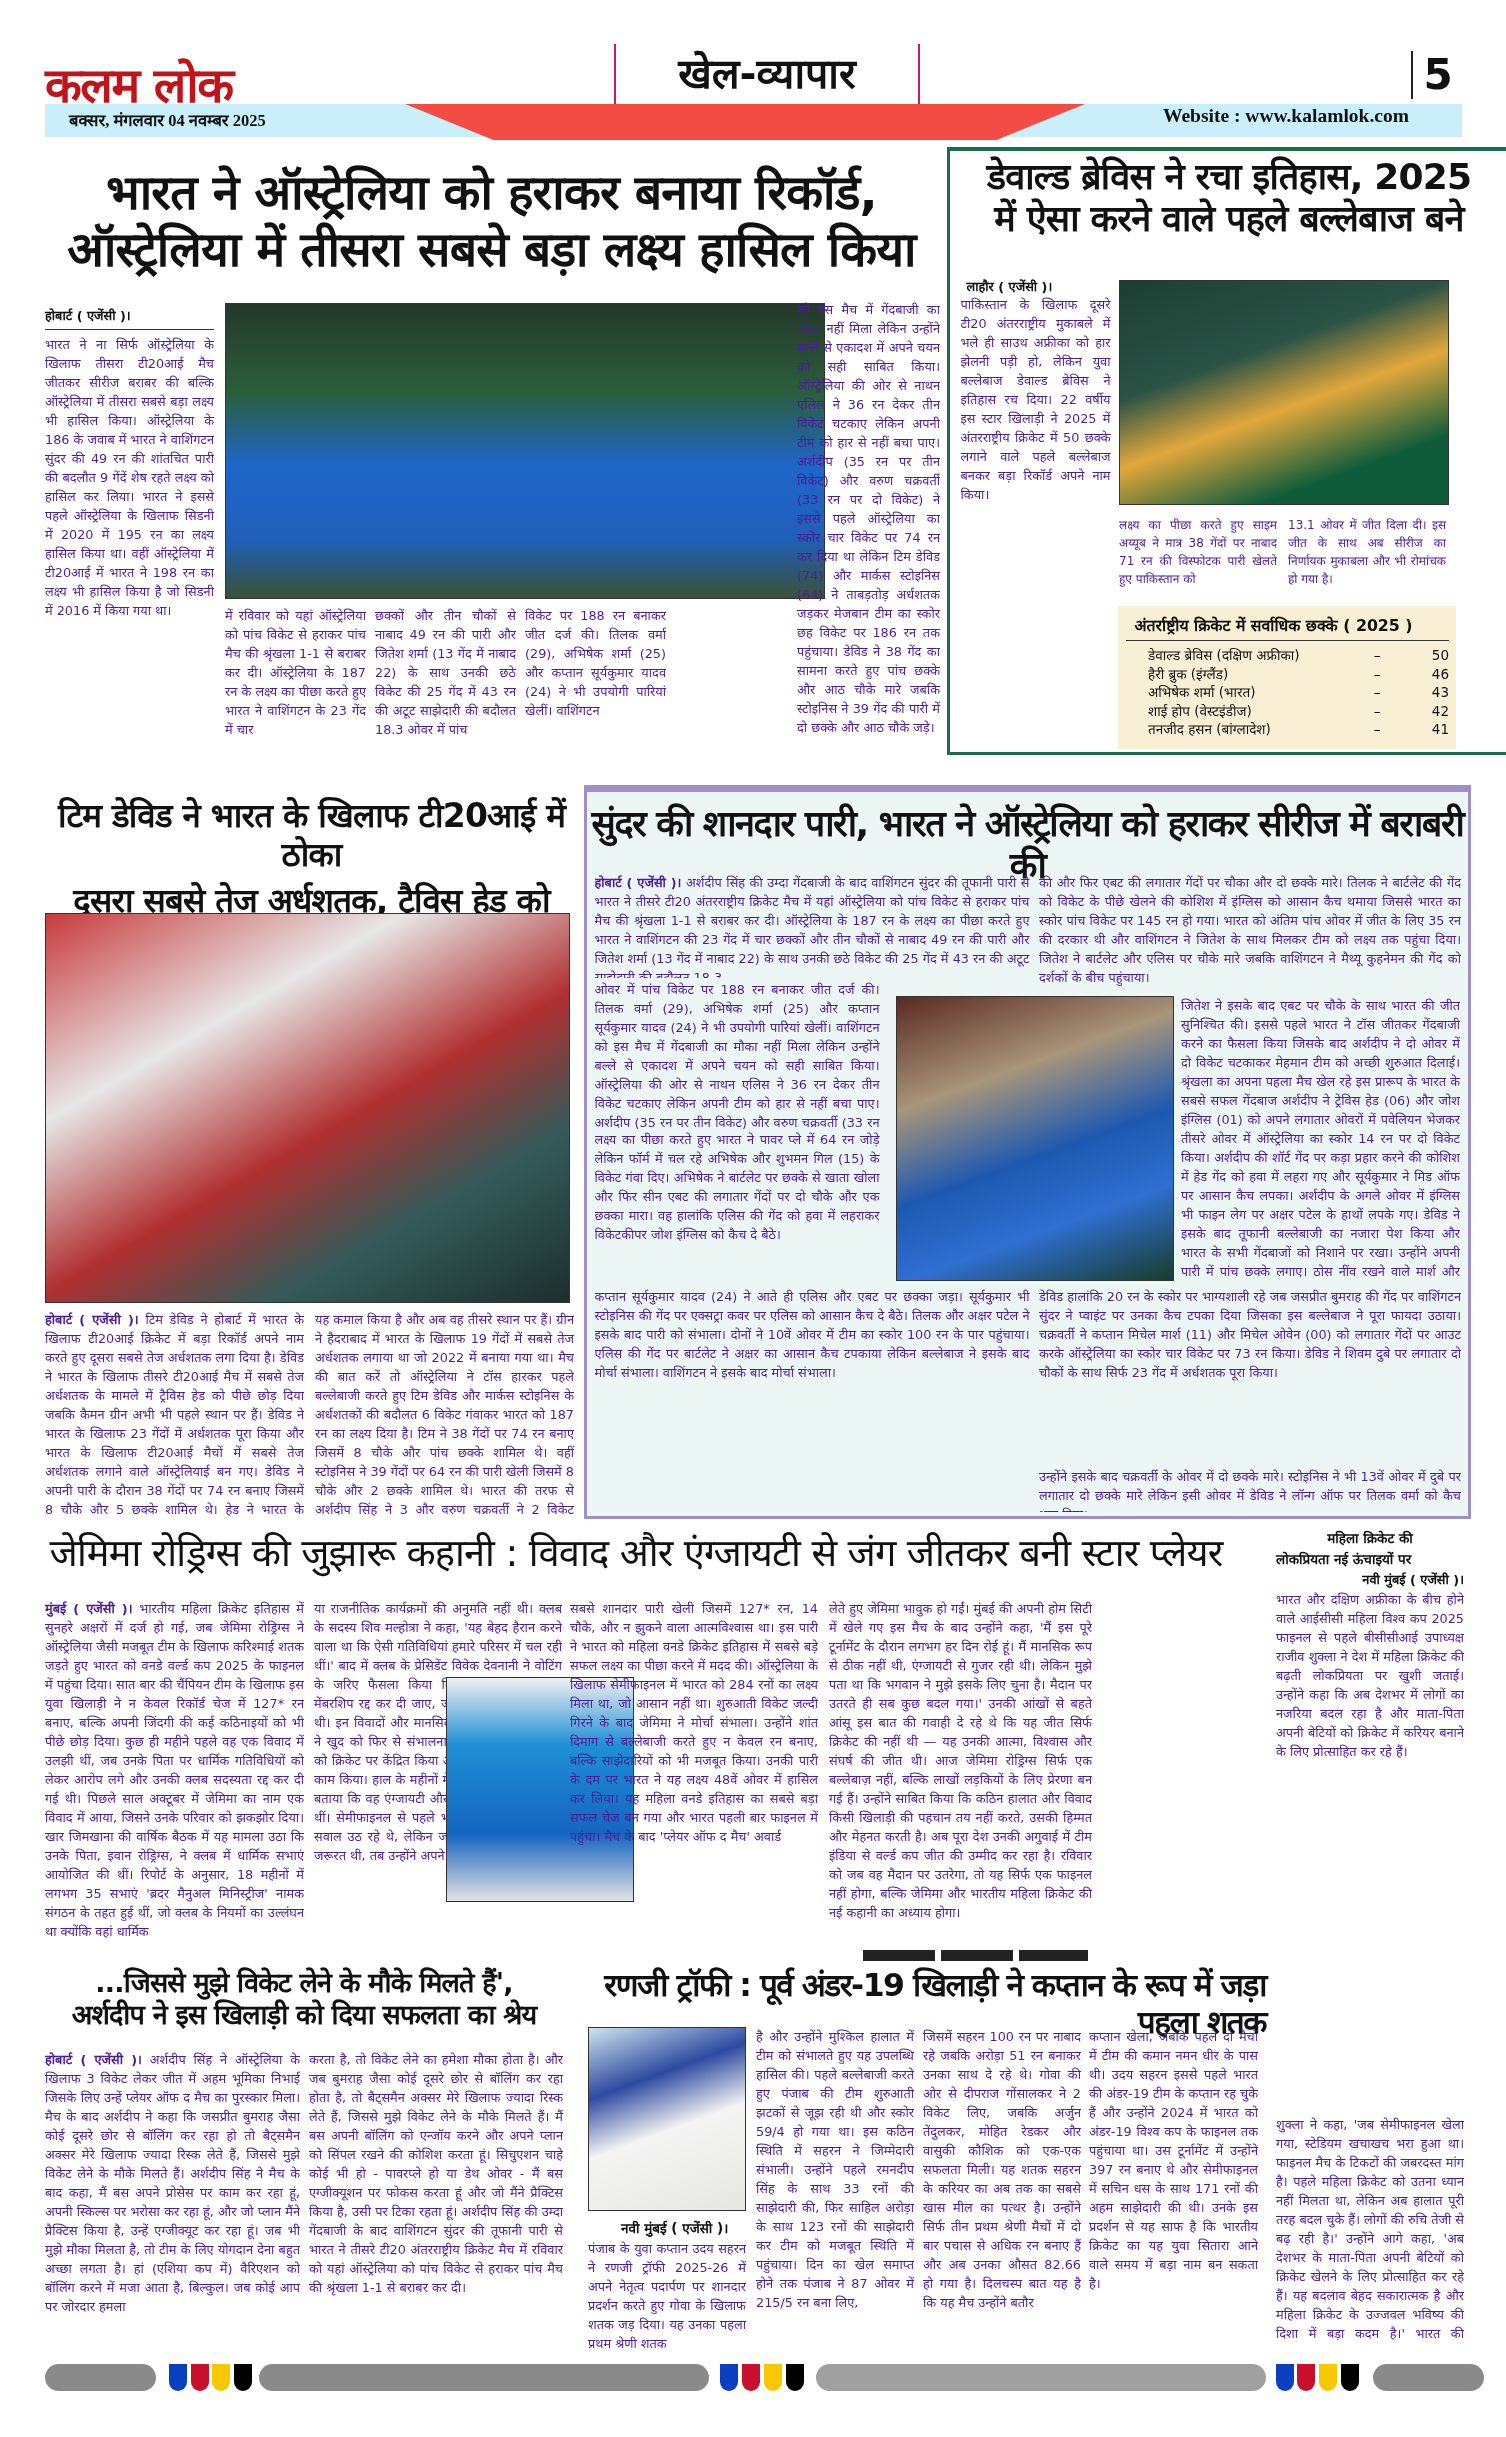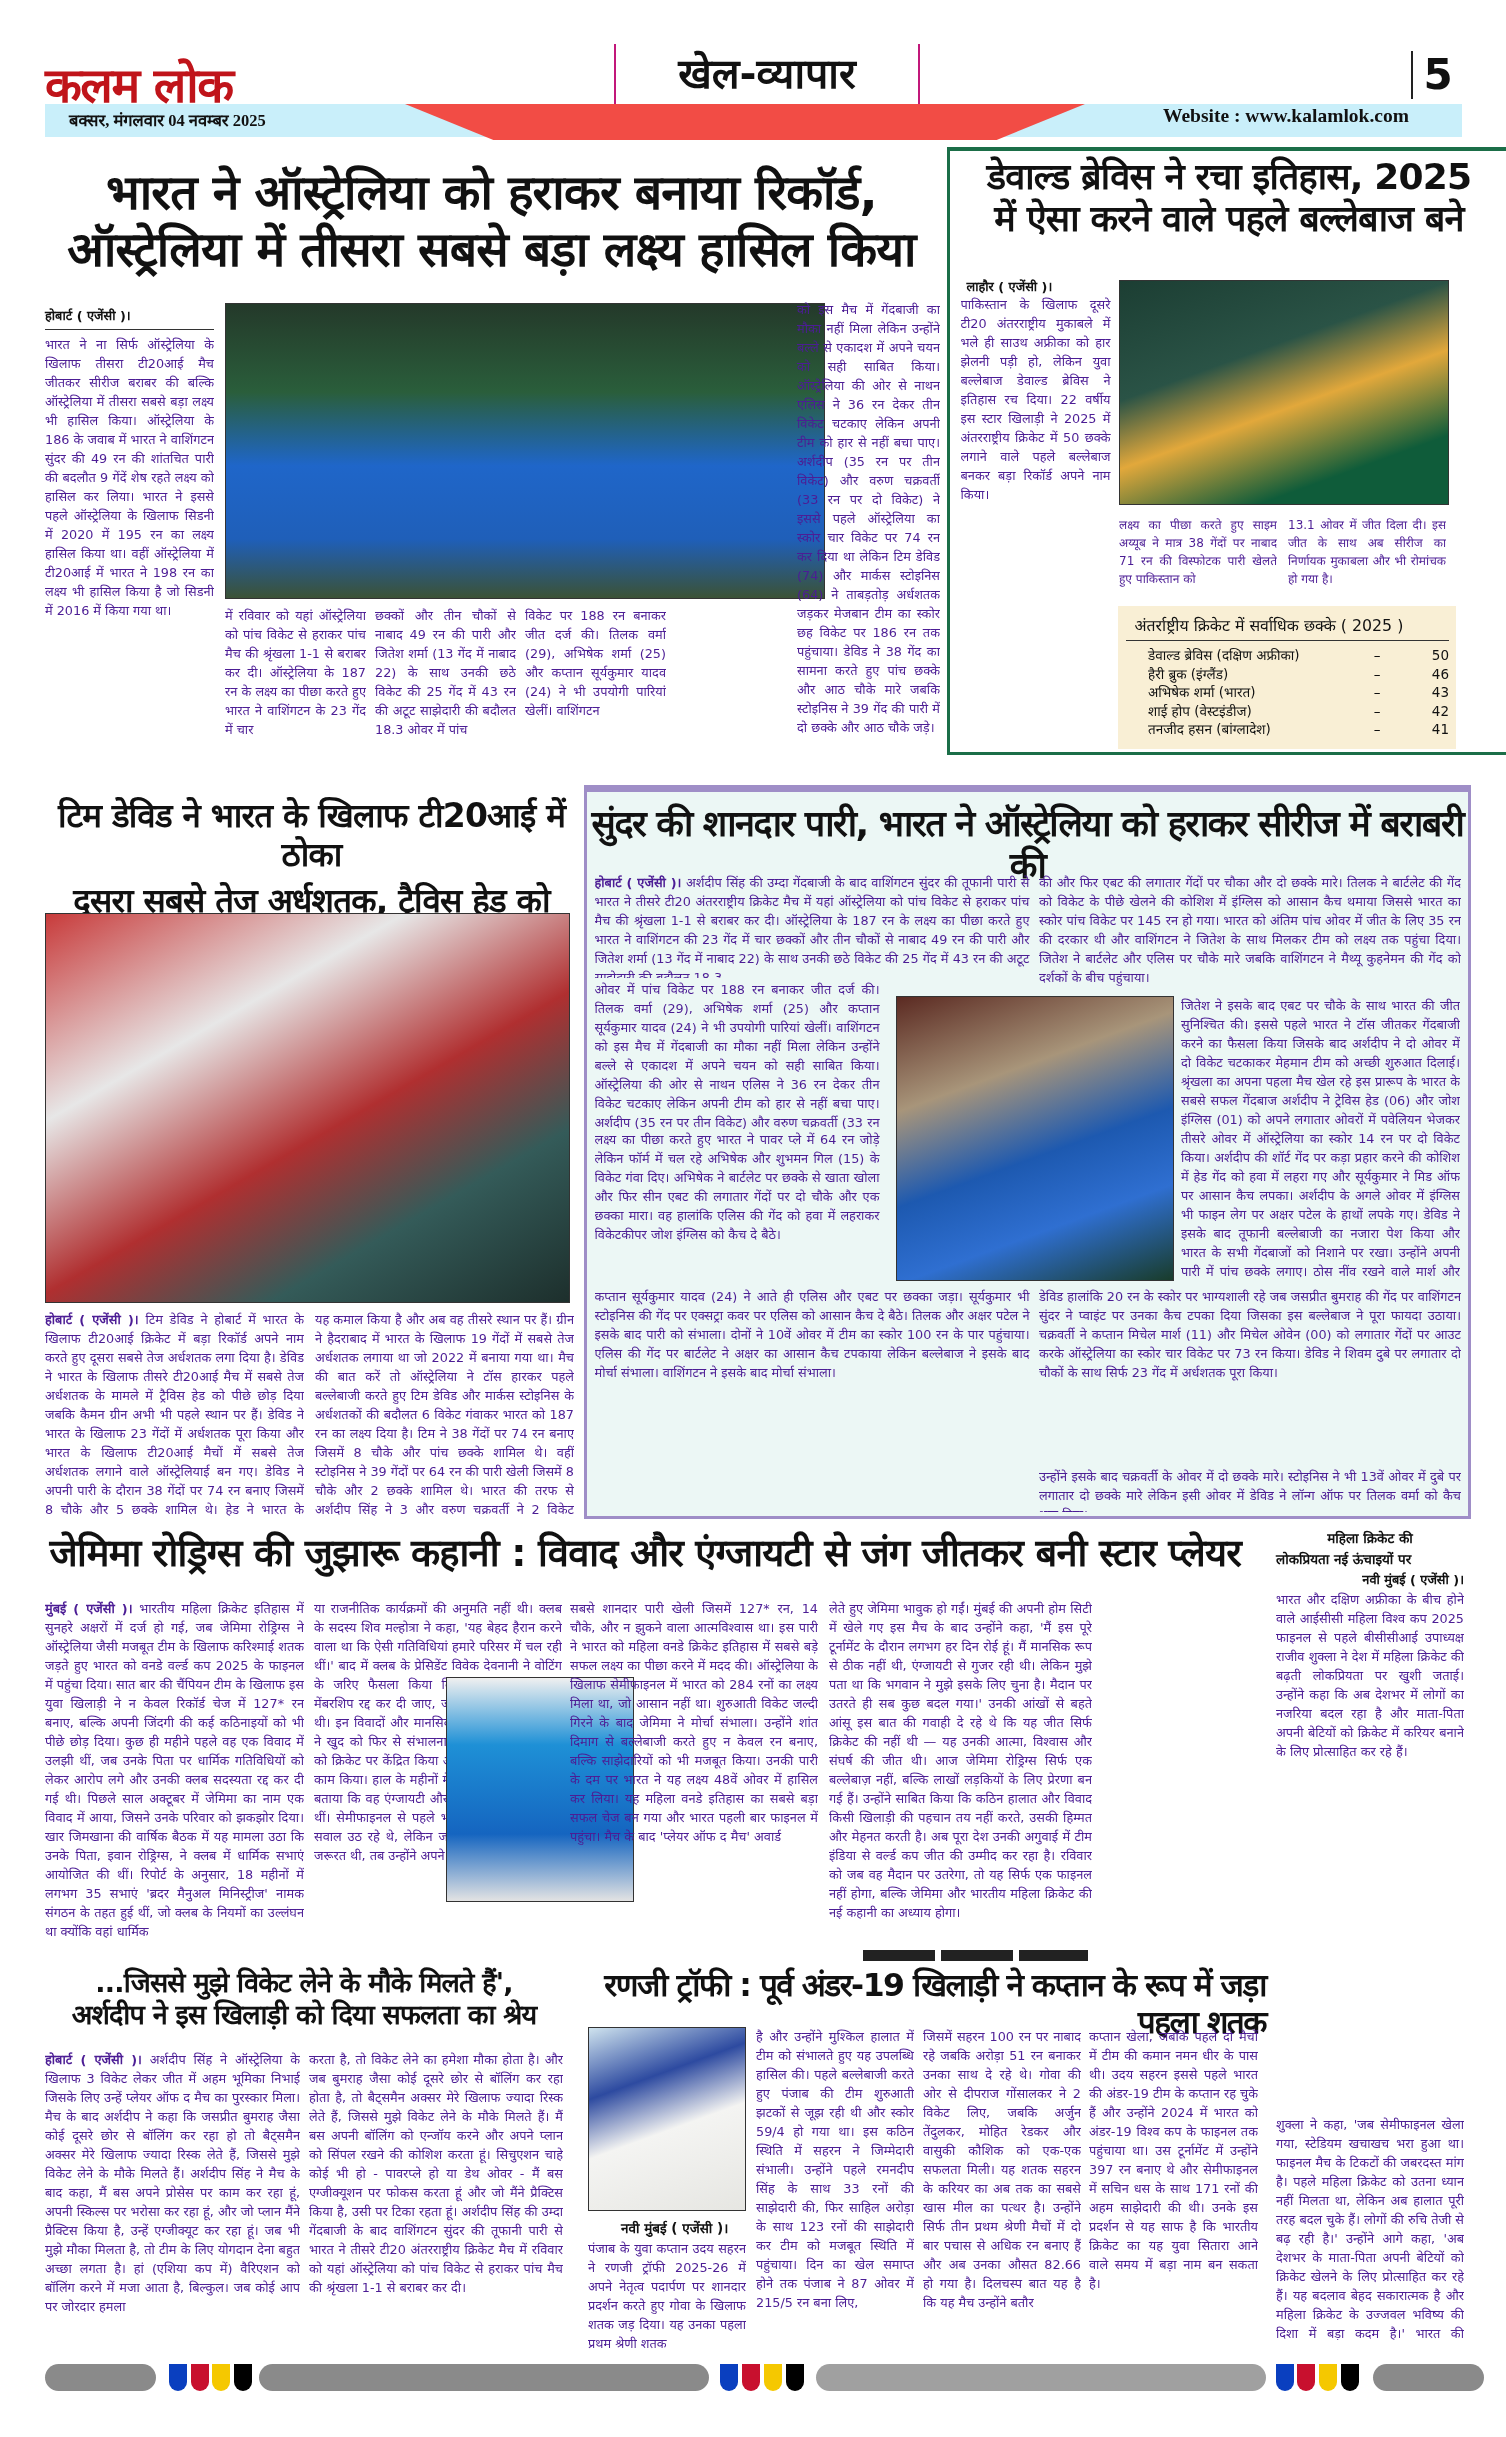--- a/index.html
+++ b/index.html
@@ -11,21 +11,21 @@
 .band{left:45px;top:104px;width:1417px;height:33px;background:#c9effa}
 .band-red{left:405px;top:104px;width:680px;height:36px;background:#f24c45;clip-path:polygon(0 0,100% 0,87% 100%,13% 100%)}
 .dateline{left:69px;top:108px;font-size:16.5px;font-family:"Liberation Serif",serif;font-weight:700}
 .website{left:1163px;top:105px;font-size:19.5px;font-family:"Liberation Serif",serif;font-weight:700}
 .h1{font-weight:900;letter-spacing:-0.8px;text-align:center;line-height:1.18}
 .dateline-sm{font-weight:700;font-size:12.8px}
 .body{font-size:12.8px;line-height:19px;text-align:justify;color:#4c1d95;overflow:hidden}
 .photo{background:linear-gradient(135deg,#3b5a3a,#1d6fd0 40%,#2b79cf 60%,#2f4b32);border:1.5px solid #333}
 .green-box{left:947px;top:147px;width:564px;height:608px;border:3.8px solid #1b6e48;border-top-width:4.5px}
 .stat-box{left:1118px;top:606px;width:338px;height:143px;background:#f9efd5}
-.stat-title{font-size:15.8px;font-weight:400;border-bottom:1.5px solid #333;padding:7.5px 9px 4.5px;margin:0 7.5px}
+.stat-title{font-size:15.8px;font-weight:700;border-bottom:1.5px solid #333;padding:7.5px 9px 4.5px;margin:0 7.5px}
 .stat-row{display:flex;font-size:13.5px;padding:1.5px 0 0 30px;line-height:17px}
 .stat-row .n{width:195px}.stat-row .d{width:68px;text-align:center}.stat-row .v{width:38px;text-align:right}
 .purple-box{left:584px;top:785px;width:887px;height:734px;border:3px solid #9f8ec7;border-top-width:7.5px;background:#ecf7f5}
 .footer-bar{height:27px;border-radius:13.5px;background:#8a8a8a;top:2364px}
 .dot{width:18px;height:27px;border-radius:0 0 9px 9px;top:2364px}
 </style>
 </head>
 <body>
 
 <div class="abs masthead-logo">कलम लोक</div>
@@ -103,21 +103,21 @@
   <div class="abs photo" style="left:309px;top:204px;width:278px;height:285px;background:linear-gradient(160deg,#5b2a22 0%,#a8957a 30%,#1d59b0 55%,#2f6fd1 75%,#193c2b 100%)"></div>
   <div class="abs body" style="left:7.5px;top:338px;width:285px;height:225px">लक्ष्य का पीछा करते हुए भारत ने पावर प्ले में 64 रन जोड़े लेकिन फॉर्म में चल रहे अभिषेक और शुभमन गिल (15) के विकेट गंवा दिए। अभिषेक ने बार्टलेट पर छक्के से खाता खोला और फिर सीन एबट की लगातार गेंदों पर दो चौके और एक छक्का मारा। वह हालांकि एलिस की गेंद को हवा में लहराकर विकेटकीपर जोश इंग्लिस को कैच दे बैठे।</div>
   <div class="abs body" style="left:7.5px;top:495px;width:435px;height:225px">कप्तान सूर्यकुमार यादव (24) ने आते ही एलिस और एबट पर छक्का जड़ा। सूर्यकुमार भी स्टोइनिस की गेंद पर एक्सट्रा कवर पर एलिस को आसान कैच दे बैठे। तिलक और अक्षर पटेल ने इसके बाद पारी को संभाला। दोनों ने 10वें ओवर में टीम का स्कोर 100 रन के पार पहुंचाया। एलिस की गेंद पर बार्टलेट ने अक्षर का आसान कैच टपकाया लेकिन बल्लेबाज ने इसके बाद मोर्चा संभाला। वाशिंगटन ने इसके बाद मोर्चा संभाला।</div>
   <div class="abs body" style="left:452px;top:81px;width:422px;height:113px">की और फिर एबट की लगातार गेंदों पर चौका और दो छक्के मारे। तिलक ने बार्टलेट की गेंद को विकेट के पीछे खेलने की कोशिश में इंग्लिस को आसान कैच थमाया जिससे भारत का स्कोर पांच विकेट पर 145 रन हो गया। भारत को अंतिम पांच ओवर में जीत के लिए 35 रन की दरकार थी और वाशिंगटन ने जितेश के साथ मिलकर टीम को लक्ष्य तक पहुंचा दिया। जितेश ने बार्टलेट और एलिस पर चौके मारे जबकि वाशिंगटन ने मैथ्यू कुहनेमन की गेंद को दर्शकों के बीच पहुंचाया।</div>
   <div class="abs body" style="left:594px;top:204px;width:279px;height:285px">जितेश ने इसके बाद एबट पर चौके के साथ भारत की जीत सुनिश्चित की। इससे पहले भारत ने टॉस जीतकर गेंदबाजी करने का फैसला किया जिसके बाद अर्शदीप ने दो ओवर में दो विकेट चटकाकर मेहमान टीम को अच्छी शुरुआत दिलाई। श्रृंखला का अपना पहला मैच खेल रहे इस प्रारूप के भारत के सबसे सफल गेंदबाज अर्शदीप ने ट्रेविस हेड (06) और जोश इंग्लिस (01) को अपने लगातार ओवरों में पवेलियन भेजकर तीसरे ओवर में ऑस्ट्रेलिया का स्कोर 14 रन पर दो विकेट किया। अर्शदीप की शॉर्ट गेंद पर कड़ा प्रहार करने की कोशिश में हेड गेंद को हवा में लहरा गए और सूर्यकुमार ने मिड ऑफ पर आसान कैच लपका। अर्शदीप के अगले ओवर में इंग्लिस भी फाइन लेग पर अक्षर पटेल के हाथों लपके गए। डेविड ने इसके बाद तूफानी बल्लेबाजी का नजारा पेश किया और भारत के सभी गेंदबाजों को निशाने पर रखा। उन्होंने अपनी पारी में पांच छक्के लगाए। ठोस नींव रखने वाले मार्श और डेविड ने कवर्स के ऊपर से छक्का भी जड़ा।</div>
   <div class="abs body" style="left:452px;top:495px;width:422px;height:180px">डेविड हालांकि 20 रन के स्कोर पर भाग्यशाली रहे जब जसप्रीत बुमराह की गेंद पर वाशिंगटन सुंदर ने प्वाइंट पर उनका कैच टपका दिया जिसका इस बल्लेबाज ने पूरा फायदा उठाया। चक्रवर्ती ने कप्तान मिचेल मार्श (11) और मिचेल ओवेन (00) को लगातार गेंदों पर आउट करके ऑस्ट्रेलिया का स्कोर चार विकेट पर 73 रन किया। डेविड ने शिवम दुबे पर लगातार दो चौकों के साथ सिर्फ 23 गेंद में अर्धशतक पूरा किया।</div>
   <div class="abs body" style="left:452px;top:675px;width:422px;height:45px">उन्होंने इसके बाद चक्रवर्ती के ओवर में दो छक्के मारे। स्टोइनिस ने भी 13वें ओवर में दुबे पर लगातार दो छक्के मारे लेकिन इसी ओवर में डेविड ने लॉन्ग ऑफ पर तिलक वर्मा को कैच थमा दिया।</div>
 </div>
 
 <div class="abs" style="left:45px;top:1528px;width:1216px;height:435px">
-  <div class="h1" style="font-size:38px;font-weight:700;text-align:left;margin-left:4.5px;margin-top:3px">जेमिमा रोड्रिग्स की जुझारू कहानी : विवाद और एंग्जायटी से जंग जीतकर बनी स्टार प्लेयर</div>
+  <div class="h1" style="font-size:38px;font-weight:400;text-align:left;margin-left:4.5px;margin-top:3px">जेमिमा रोड्रिग्स की जुझारू कहानी : विवाद और एंग्जायटी से जंग जीतकर बनी स्टार प्लेयर</div>
   <div class="abs body" style="left:0;top:71px;width:259px;height:360px"><b>मुंबई ( एजेंसी )।</b> <span>भारतीय महिला क्रिकेट इतिहास में सुनहरे अक्षरों में दर्ज हो गई, जब जेमिमा रोड्रिग्स ने ऑस्ट्रेलिया जैसी मजबूत टीम के खिलाफ करिश्माई शतक जड़ते हुए भारत को वनडे वर्ल्ड कप 2025 के फाइनल में पहुंचा दिया। सात बार की चैंपियन टीम के खिलाफ इस युवा खिलाड़ी ने न केवल रिकॉर्ड चेज में 127* रन बनाए, बल्कि अपनी जिंदगी की कई कठिनाइयों को भी पीछे छोड़ दिया। कुछ ही महीने पहले वह एक विवाद में उलझी थीं, जब उनके पिता पर धार्मिक गतिविधियों को लेकर आरोप लगे और उनकी क्लब सदस्यता रद्द कर दी गई थी।</span> <span>पिछले साल अक्टूबर में जेमिमा का नाम एक विवाद में आया, जिसने उनके परिवार को झकझोर दिया। खार जिमखाना की वार्षिक बैठक में यह मामला उठा कि उनके पिता, इवान रोड्रिग्स, ने क्लब में धार्मिक सभाएं आयोजित की थीं। रिपोर्ट के अनुसार, 18 महीनों में लगभग 35 सभाएं 'ब्रदर मैनुअल मिनिस्ट्रीज' नामक संगठन के तहत हुई थीं, जो क्लब के नियमों का उल्लंघन था क्योंकि वहां धार्मिक</span></div>
   <div class="abs body" style="left:269px;top:71px;width:248px;height:360px">या राजनीतिक कार्यक्रमों की अनुमति नहीं थी। क्लब के सदस्य शिव मल्होत्रा ने कहा, 'यह बेहद हैरान करने वाला था कि ऐसी गतिविधियां हमारे परिसर में चल रही थीं।' बाद में क्लब के प्रेसिडेंट विवेक देवनानी ने वोटिंग के जरिए फैसला किया कि जेमिमा की ऑनररी मेंबरशिप रद्द कर दी जाए, जो उन्हें 2023 में दी गई थी। इन विवादों और मानसिक दबावों के बीच जेमिमा ने खुद को फिर से संभालना शुरू किया। उन्होंने खुद को क्रिकेट पर केंद्रित किया और मानसिक मजबूती पर काम किया। हाल के महीनों में उन्होंने कई बार खुलकर बताया कि वह एंग्जायटी और आत्म-संदेह से जूझ रही थीं। सेमीफाइनल से पहले भी उनकी फॉर्म को लेकर सवाल उठ रहे थे, लेकिन जब टीम को सबसे ज्यादा जरूरत थी, तब उन्होंने अपने करियर की</div>
   <div class="abs photo" style="left:401px;top:149px;width:188px;height:225px;background:linear-gradient(180deg,#f0f0f0 0%,#1e90d6 30%,#1565c0 70%,#e3e3e3 100%)"></div>
   <div class="abs body" style="left:525px;top:71px;width:248px;height:360px"><span>सबसे शानदार पारी खेली जिसमें 127* रन, 14 चौके, और न झुकने वाला आत्मविश्वास था। इस पारी ने भारत को महिला वनडे क्रिकेट इतिहास में सबसे बड़े सफल लक्ष्य का पीछा करने में मदद की।</span> <span>ऑस्ट्रेलिया के खिलाफ सेमीफाइनल में भारत को 284 रनों का लक्ष्य मिला था, जो आसान नहीं था। शुरुआती विकेट जल्दी गिरने के बाद जेमिमा ने मोर्चा संभाला। उन्होंने शांत दिमाग से बल्लेबाजी करते हुए न केवल रन बनाए, बल्कि साझेदारियों को भी मजबूत किया। उनकी पारी के दम पर भारत ने यह लक्ष्य 48वें ओवर में हासिल कर लिया। यह महिला वनडे इतिहास का सबसे बड़ा सफल चेज बन गया और भारत पहली बार फाइनल में पहुंचा। मैच के बाद 'प्लेयर ऑफ द मैच' अवार्ड</span></div>
   <div class="abs body" style="left:784px;top:71px;width:263px;height:360px">लेते हुए जेमिमा भावुक हो गईं। मुंबई की अपनी होम सिटी में खेले गए इस मैच के बाद उन्होंने कहा, 'मैं इस पूरे टूर्नामेंट के दौरान लगभग हर दिन रोई हूं। मैं मानसिक रूप से ठीक नहीं थी, एंग्जायटी से गुजर रही थी। लेकिन मुझे पता था कि भगवान ने मुझे इसके लिए चुना है। मैदान पर उतरते ही सब कुछ बदल गया।' उनकी आंखों से बहते आंसू इस बात की गवाही दे रहे थे कि यह जीत सिर्फ क्रिकेट की नहीं थी — यह उनकी आत्मा, विश्वास और संघर्ष की जीत थी। आज जेमिमा रोड्रिग्स सिर्फ एक बल्लेबाज़ नहीं, बल्कि लाखों लड़कियों के लिए प्रेरणा बन गई हैं। उन्होंने साबित किया कि कठिन हालात और विवाद किसी खिलाड़ी की पहचान तय नहीं करते, उसकी हिम्मत और मेहनत करती है। अब पूरा देश उनकी अगुवाई में टीम इंडिया से वर्ल्ड कप जीत की उम्मीद कर रहा है। रविवार को जब वह मैदान पर उतरेगा, तो यह सिर्फ एक फाइनल नहीं होगा, बल्कि जेमिमा और भारतीय महिला क्रिकेट की नई कहानी का अध्याय होगा।</div>
   <div class="abs" style="left:818px;top:422px;width:225px;height:10.5px;background:repeating-linear-gradient(90deg,#222 0 72px,#fff 72px 78px)"></div>
 </div>
 
 <div class="abs" style="left:1276px;top:1528px;width:188px;height:825px">
   <div style="text-align:center;font-size:13.5px;font-weight:700;line-height:21px">महिला क्रिकेट की</div>

